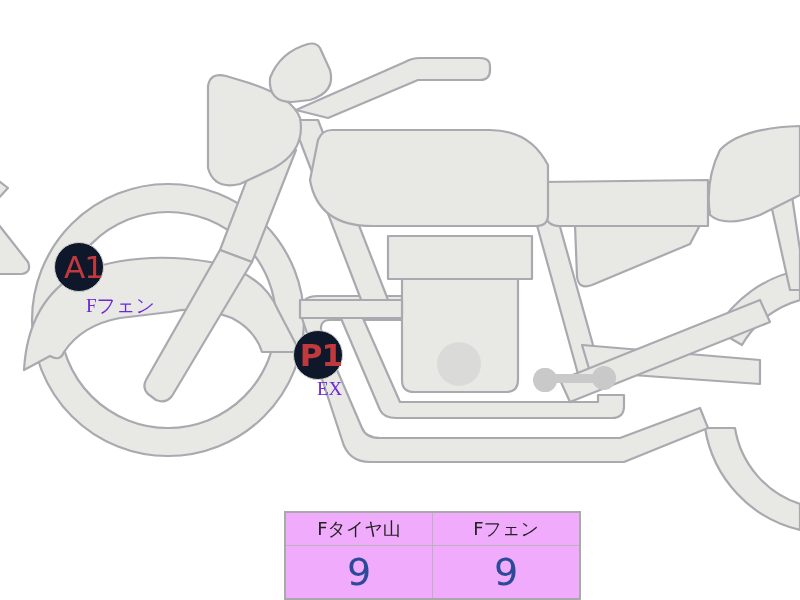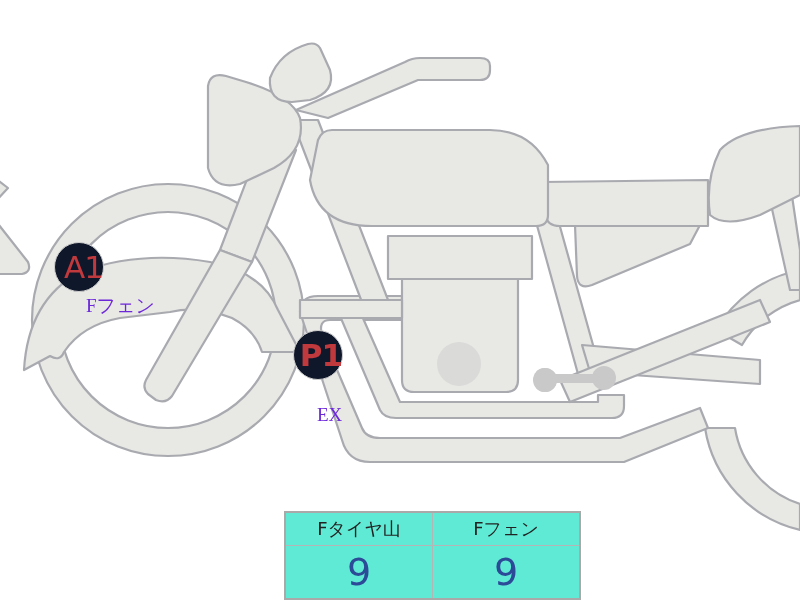--- a/index.html
+++ b/index.html
@@ -60,21 +60,21 @@
       color: #6d28d9;
       font-size: 19px;
       white-space: nowrap;
       font-family: Liberation Serif, serif;
     }
     #tread-table {
       position: absolute;
       left: 284px;
       top: 511px;
       border-collapse: collapse;
-      background: #5eead4;
+      background: #f0abfc;
       border: 2px solid #a9a9a9;
     }
     #tread-table th, #tread-table td {
       border: 1.5px solid #b5b5b5;
       width: 146px;
       text-align: center;
       padding: 0;
     }
     #tread-table th {
       height: 32px;
@@ -143,21 +143,21 @@
 </svg>
 
 <div class="marker" style="left:54px; top:242px;">
   <span class="marker-code">A1</span>
 </div>
 <span class="marker-label" style="left:86px; top:293px;">Fフェン</span>
 
 <div class="marker" style="left:293px; top:330px;font-weight:bold;">
   <span class="marker-code">P1</span>
 </div>
-<span class="marker-label" style="left:317px; top:404px;text-align:center;">EX</span>
+<span class="marker-label" style="left:317px; top:378px;text-align:center;">EX</span>
 
 <table id="tread-table">
   <thead>
     <tr>
       <th>Fタイヤ山</th>
       <th>Fフェン</th>
     </tr>
   </thead>
   <tbody>
     <tr>

